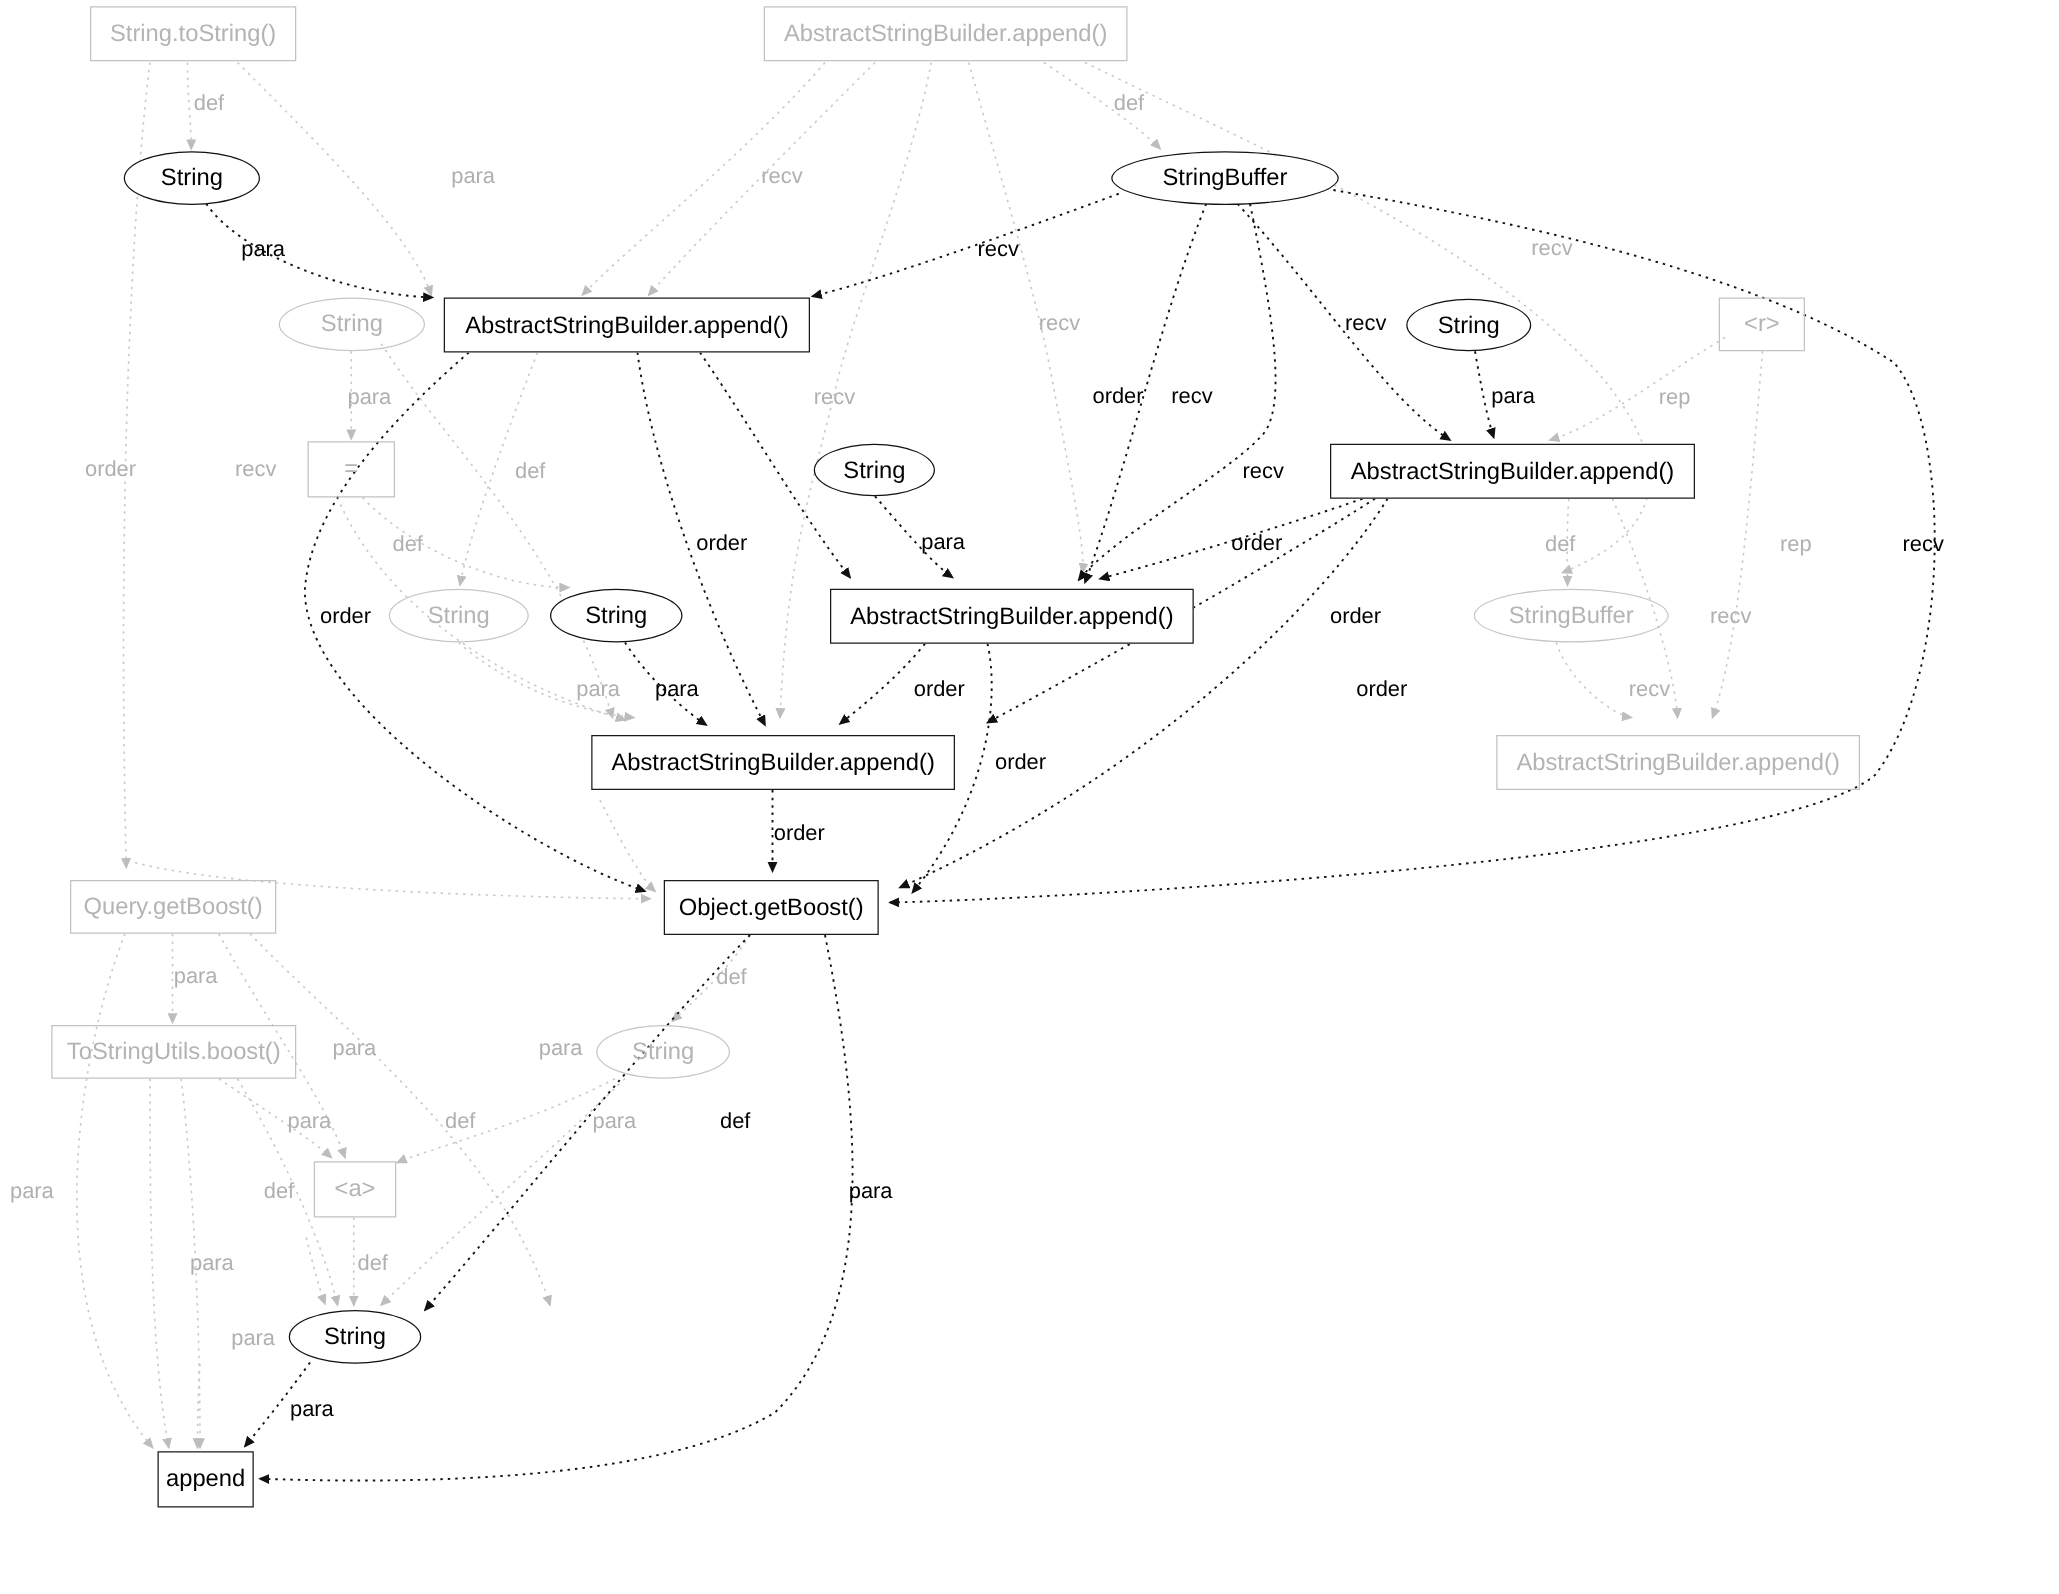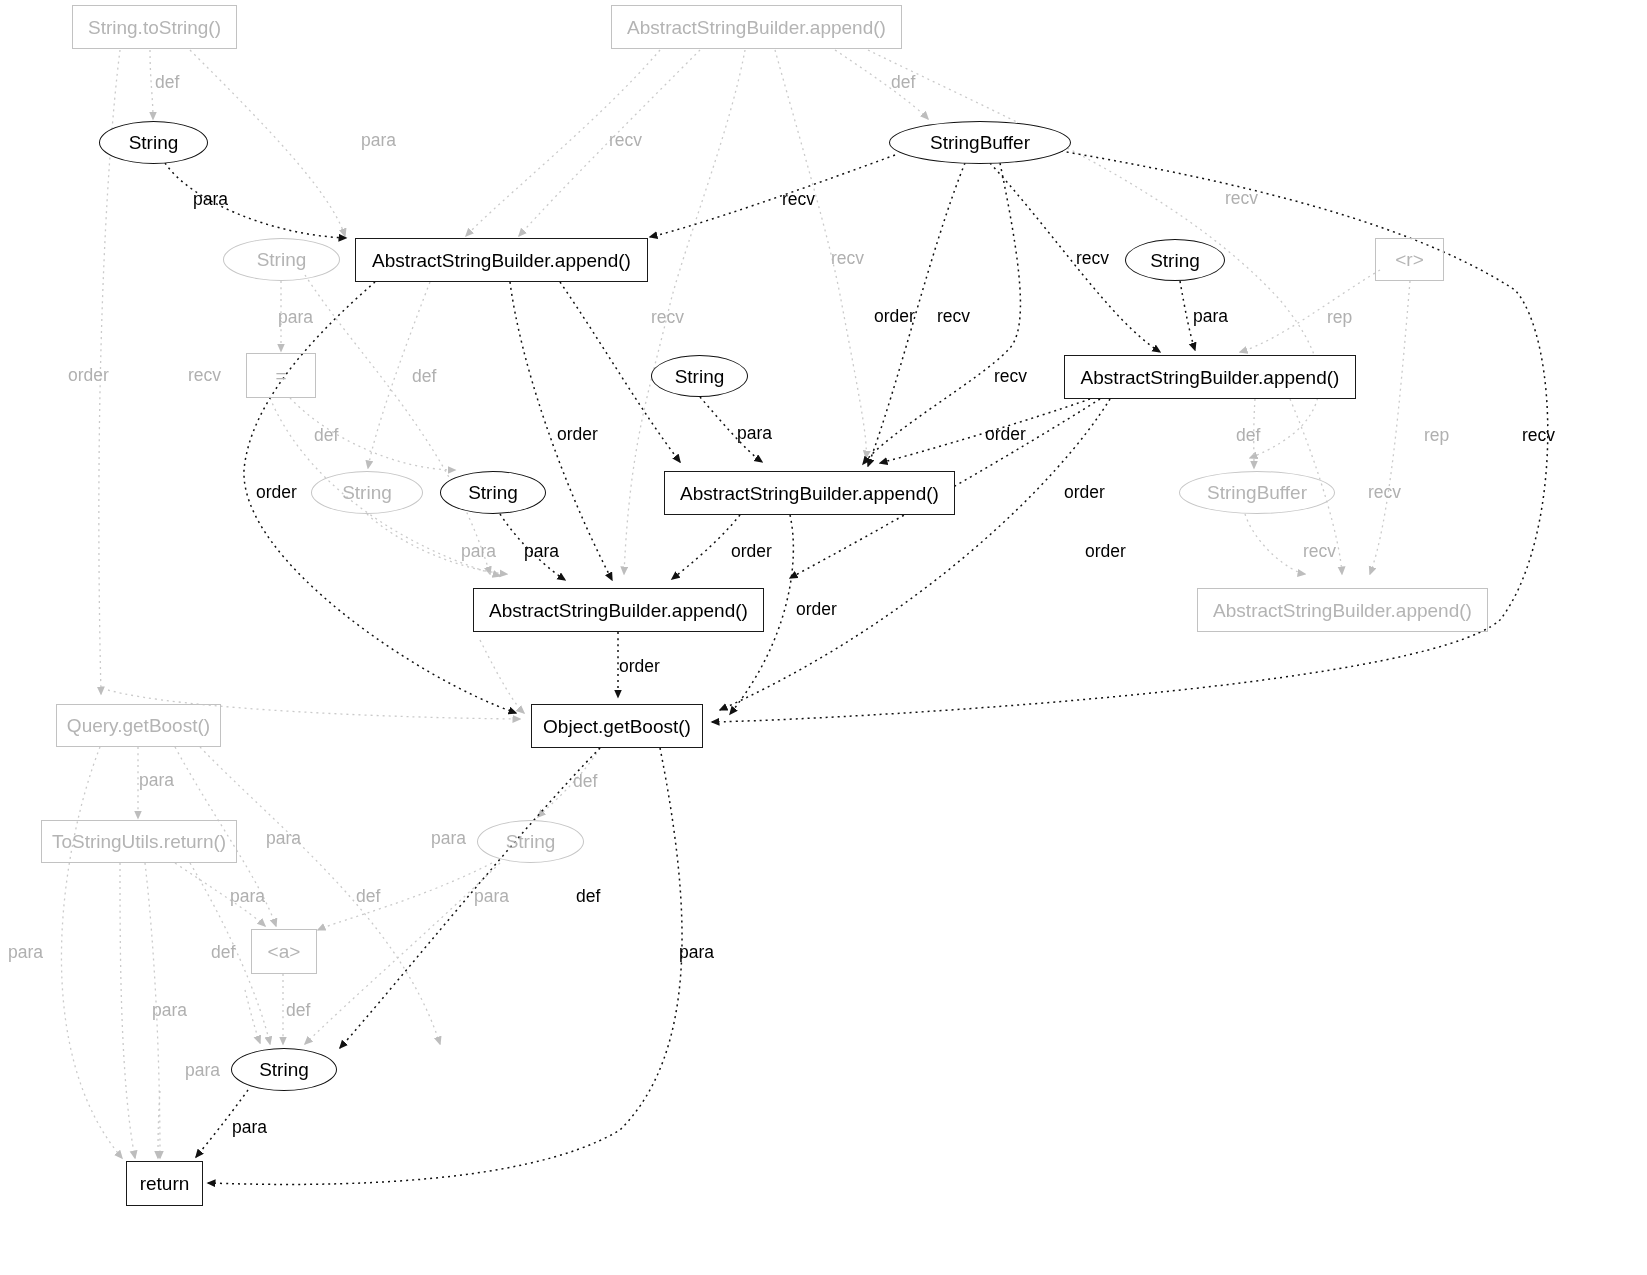--- a/index.html
+++ b/index.html
@@ -187,25 +187,25 @@
       <div class="node ellipse" style="left: 651px; top: 355px; width: 97px; height: 42px;">String</div>
       <div class="node box" style="left: 1064px; top: 355px; width: 292px; height: 44px;">AbstractStringBuilder.append()</div>
       <div class="node ellipse faded" style="left: 311px; top: 471px; width: 112px; height: 43px;">String</div>
       <div class="node ellipse" style="left: 440px; top: 471px; width: 106px; height: 43px;">String</div>
       <div class="node box" style="left: 664px; top: 471px; width: 291px; height: 44px;">AbstractStringBuilder.append()</div>
       <div class="node ellipse faded" style="left: 1179px; top: 471px; width: 156px; height: 43px;">StringBuffer</div>
       <div class="node box" style="left: 473px; top: 588px; width: 291px; height: 44px;">AbstractStringBuilder.append()</div>
       <div class="node box faded" style="left: 1197px; top: 588px; width: 291px; height: 44px;">AbstractStringBuilder.append()</div>
       <div class="node box" style="left: 531px; top: 704px; width: 172px; height: 44px;">Object.getBoost()</div>
       <div class="node box faded" style="left: 56px; top: 704px; width: 165px; height: 43px;">Query.getBoost()</div>
-      <div class="node box faded" style="left: 41px; top: 820px; width: 196px; height: 43px;">ToStringUtils.return()</div>
+      <div class="node box faded" style="left: 41px; top: 820px; width: 196px; height: 43px;">ToStringUtils.boost()</div>
       <div class="node ellipse faded" style="left: 477px; top: 820px; width: 107px; height: 43px;">String</div>
       <div class="node box faded" style="left: 251px; top: 929px; width: 66px; height: 45px;">&lt;a&gt;</div>
       <div class="node ellipse" style="left: 231px; top: 1048px; width: 106px; height: 43px;">String</div>
-      <div class="node box" style="left: 126px; top: 1161px; width: 77px; height: 45px;">return</div>
+      <div class="node box" style="left: 126px; top: 1161px; width: 77px; height: 45px;">append</div>
     </div>
 
   <div id="labels-layer">
       <span class="elabel faded" style="left: 155px; top: 74px;">def</span>
       <span class="elabel faded" style="left: 361px; top: 132px;">para</span>
       <span class="elabel faded" style="left: 609px; top: 132px;">recv</span>
       <span class="elabel faded" style="left: 891px; top: 74px;">def</span>
       <span class="elabel faded" style="left: 1225px; top: 190px;">recv</span>
       <span class="elabel" style="left: 193px; top: 191px;">para</span>
       <span class="elabel" style="left: 782px; top: 191px;">recv</span>

